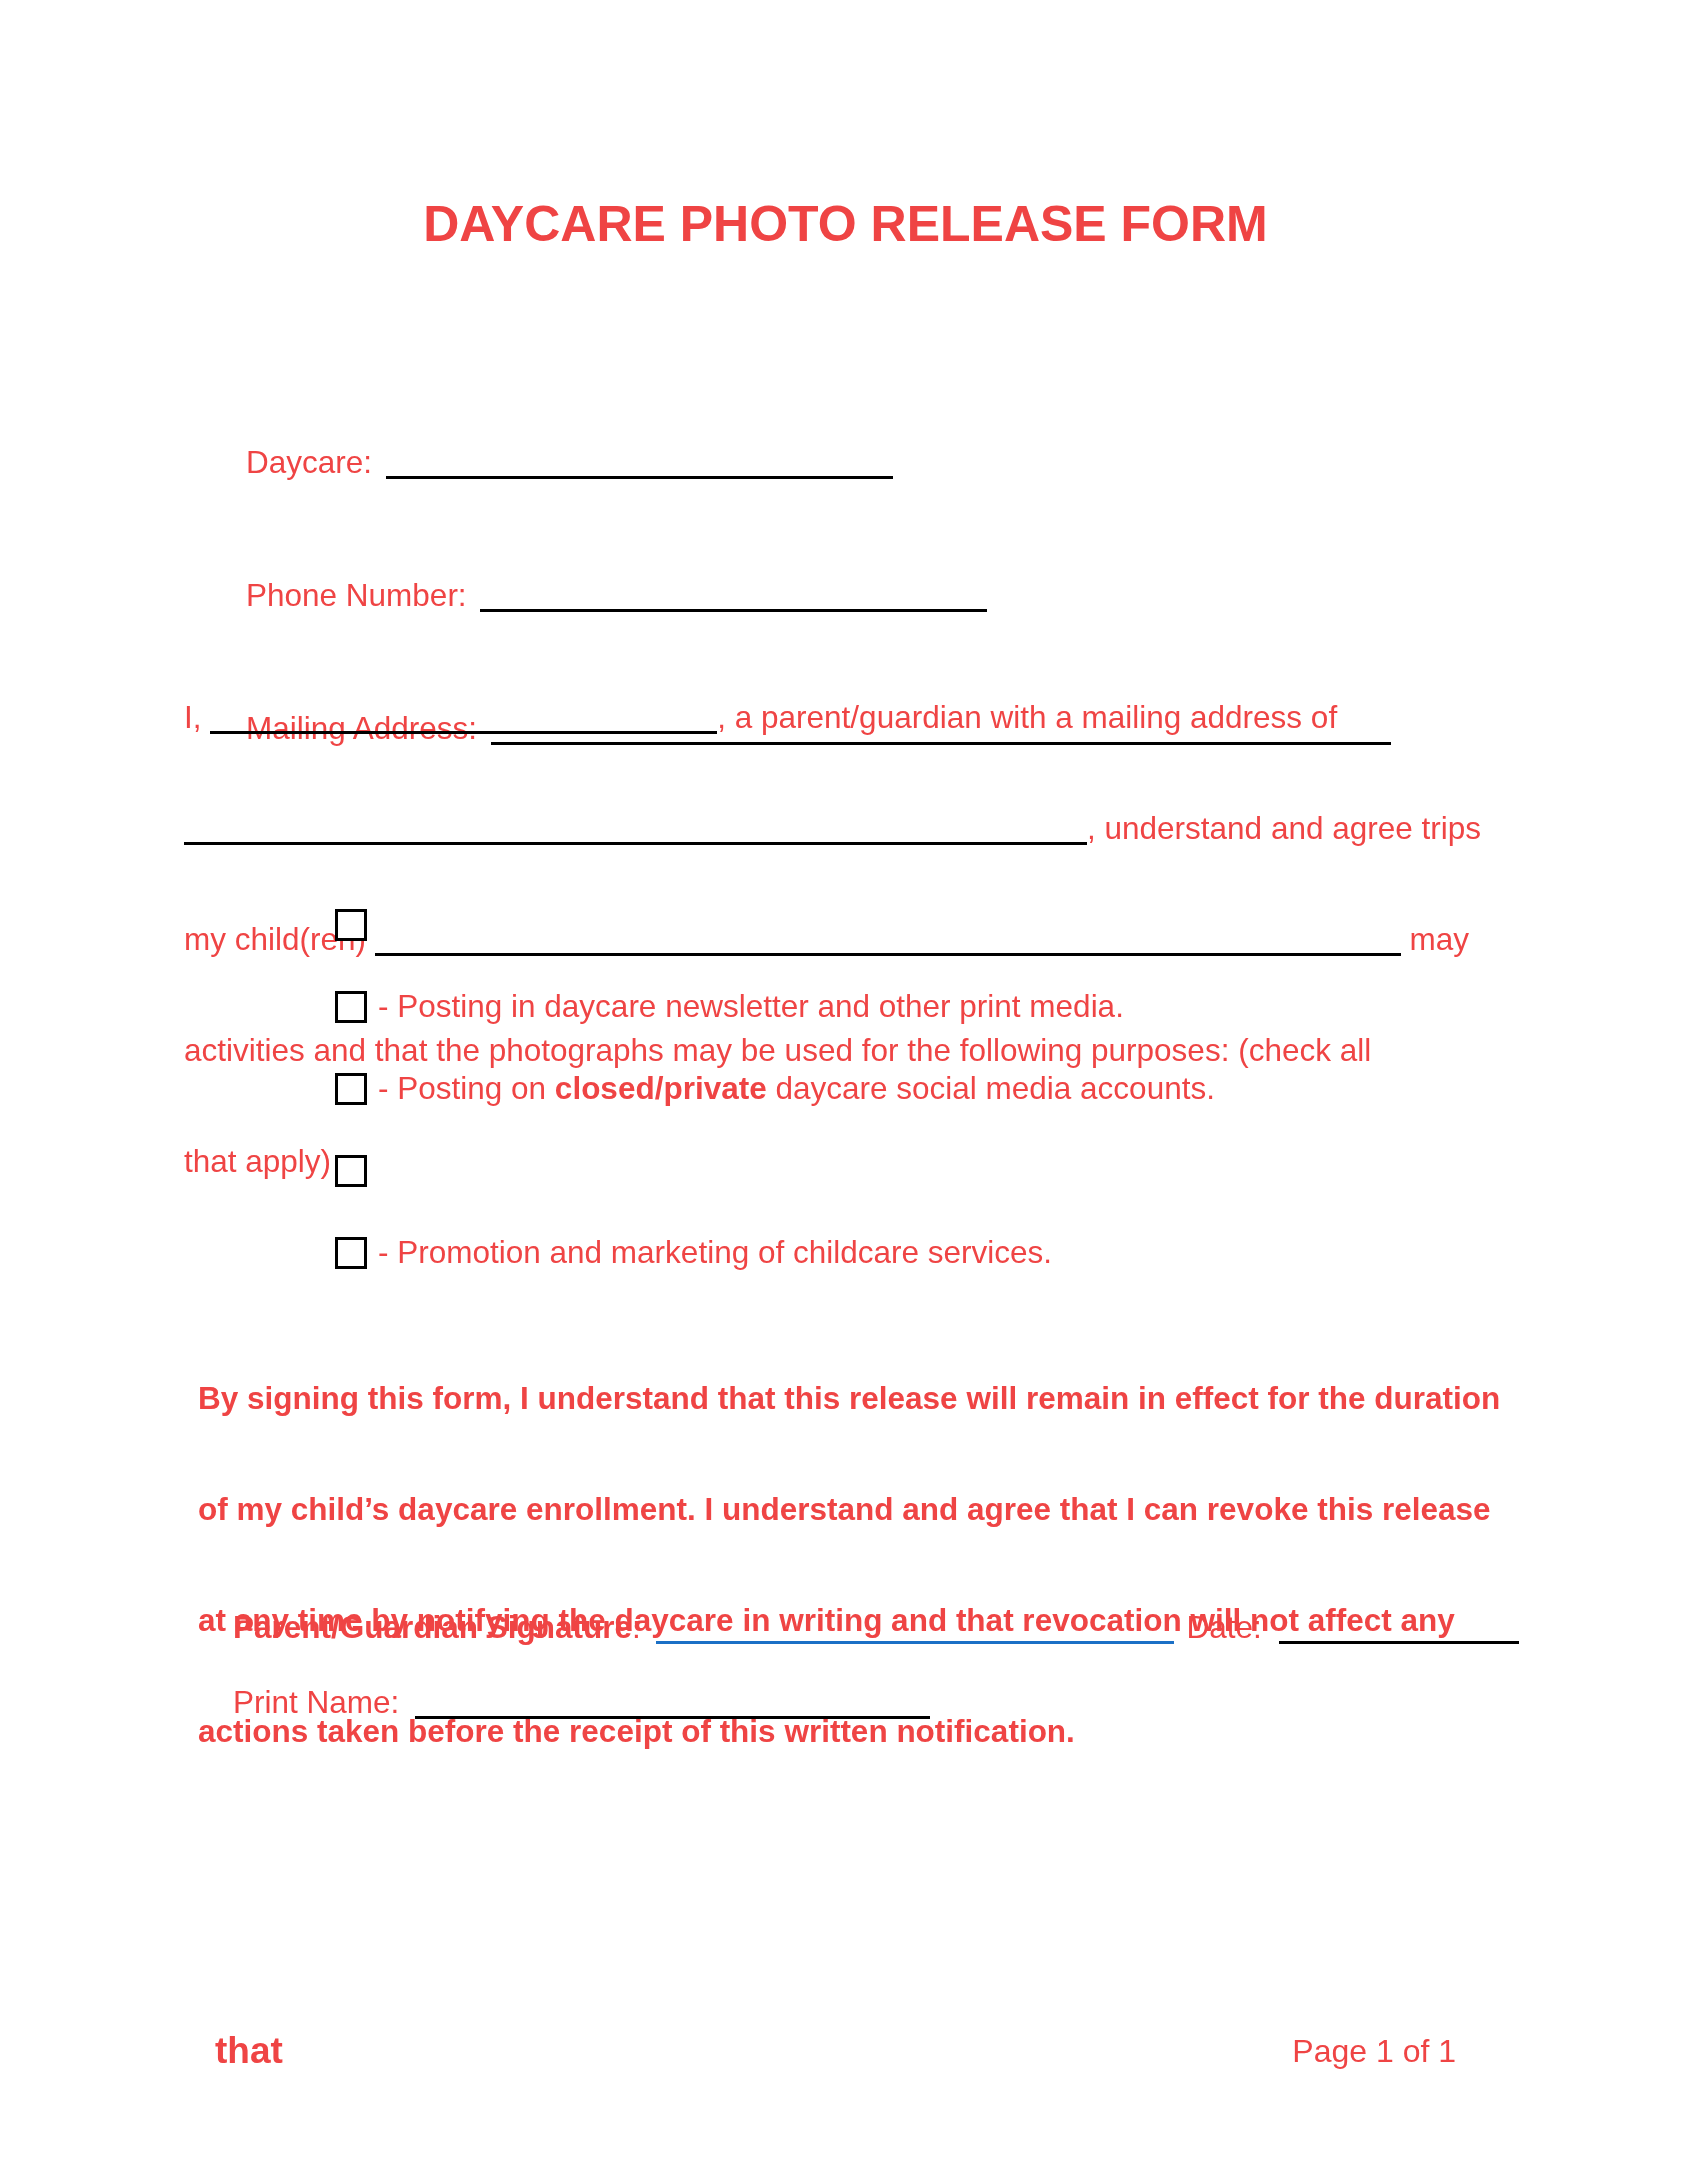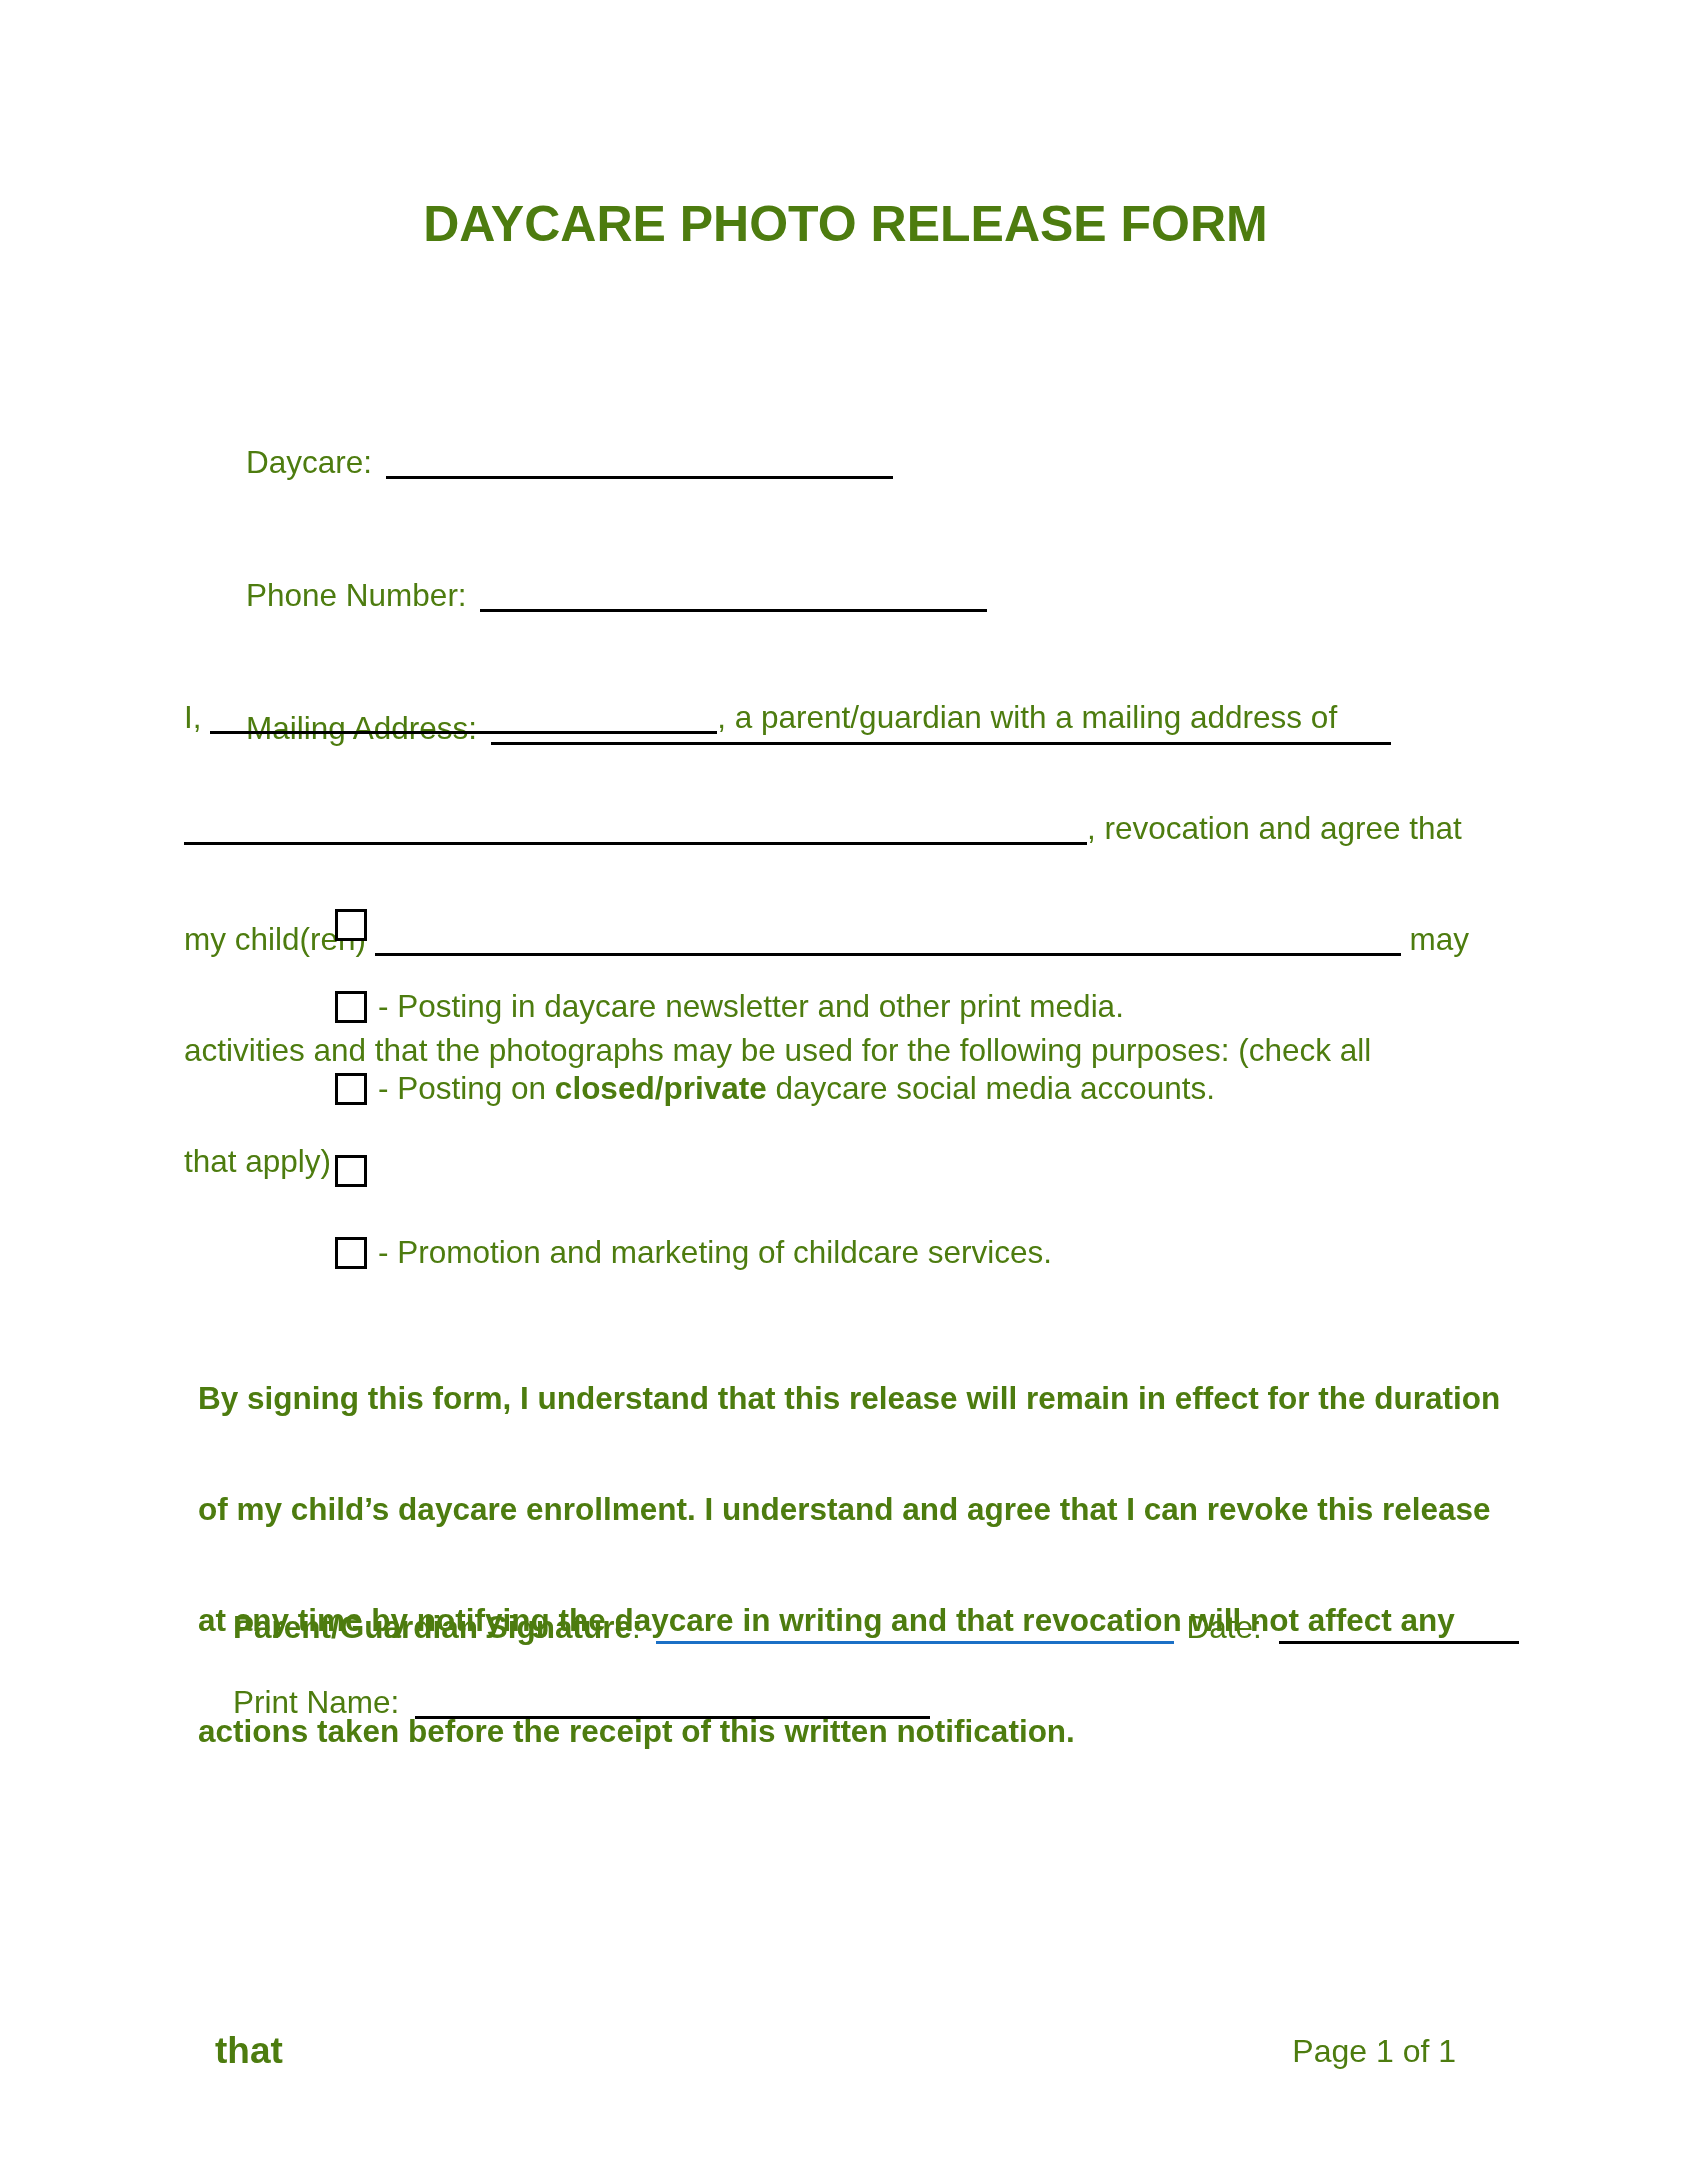--- a/index.html
+++ b/index.html
@@ -1,17 +1,17 @@
 <!DOCTYPE html>
 <html style="font-size:13.6px"><head>
 <meta charset="utf-8">
 <style>
   html,body{margin:0;padding:0;background:#ffffff;}
   .page{
-    position:relative;width:1691px;height:2181px;background:#ffffff;color:#4d7c0f;
+    position:relative;width:1691px;height:2181px;background:#ffffff;color:#ef4444;
     font-family:"Liberation Sans","DejaVu Sans",sans-serif;overflow:hidden;
   }
   .title{
     position:absolute;top:194px;left:0;width:100%;text-align:center;
     font-size:50px;font-weight:700;line-height:60px;white-space:pre;
   }
   .fields{position:absolute;top:370px;left:198px;font-size:31.5px;line-height:37px;white-space:pre;}
   .fields .row{margin-bottom:22px;margin-left:48px;}
   .blank{display:inline-block;height:0;border-bottom:3.4px solid #000;vertical-align:-6px;}
   .b-daycare{width:507px;margin-left:5.1px;}
@@ -46,21 +46,21 @@
   <div class="title">DAYCARE PHOTO RELEASE FORM</div>
 
   <div class="fields">
     <div class="row"><span>Daycare: </span><span class="blank b-daycare"></span></div>
     <div class="row"><span>Phone Number: </span><span class="blank b-phone"></span></div>
     <div class="row"><span>Mailing Address: </span><span class="blank b-mailing"></span></div>
   </div>
 
   <div class="intro">
     <div><span>I, </span><span class="blank b-name"></span><span>, a parent/guardian with a mailing address of</span></div>
-    <div><span class="blank b-address"></span><span>, revocation and agree that</span></div>
+    <div><span class="blank b-address"></span><span>, understand and agree trips</span></div>
     <div><span>my child(ren) </span><span class="blank b-children"></span><span> may</span></div>
     <div>activities and that the photographs may be used for the following purposes: (check all</div>
     <div>that apply)</div>
   </div>
 
   <div class="checklist">
     <div class="check-item">
       <span class="checkbox"></span>
     </div>
     <div class="check-item">

